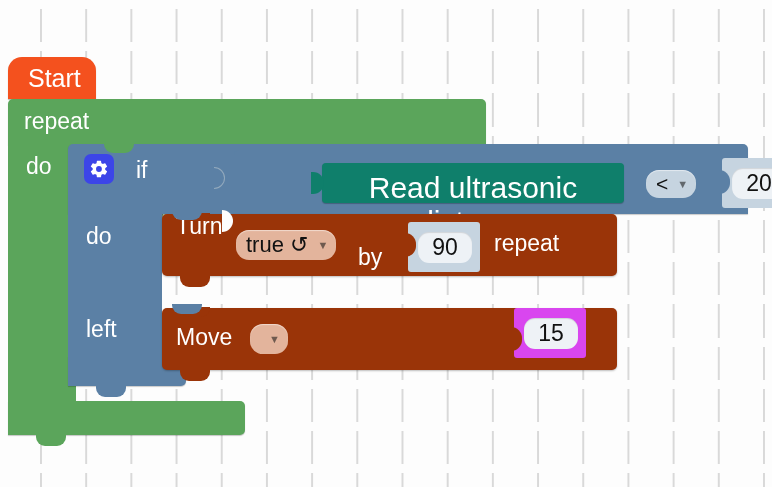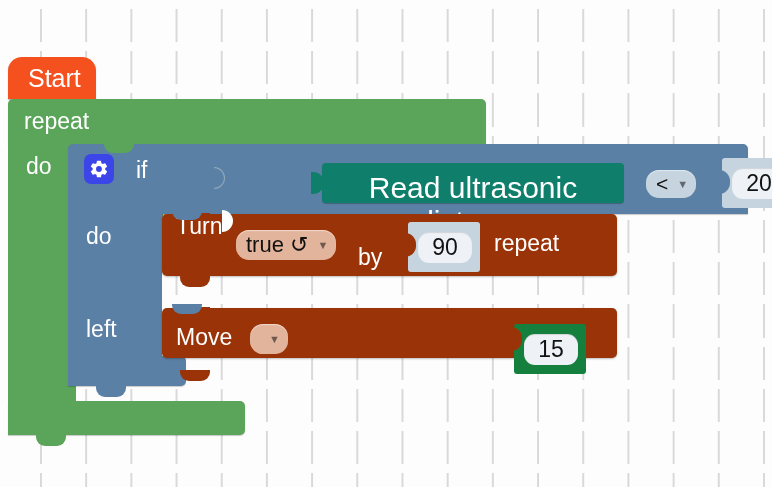--- a/index.html
+++ b/index.html
@@ -372,21 +372,21 @@
     width: 72px; height: 50px;
     background: #c6d4e0;
     border-radius: 3px;
   }
   #turn-num-field { left: 10px; top: 10px; width: 54px; height: 31px; }
   #turn-deg-word { position: absolute; left: 332px; top: 18px; }
 
   
   #move-block {
     left: 162px; top: 308px;
-    width: 455px; height: 50px;
+    width: 455px; height: 62px;
     background: #9a3408;
     border-radius: 5px;
     box-shadow: 0 1px 2px rgba(0,0,0,.25);
   }
   #move-notch-top {
     position: absolute;
     left: 18px; top: -1px;
     width: 30px; height: 10px;
     background: #9a3408;
     border-radius: 0 0 9px 9px;
@@ -408,23 +408,23 @@
   #move-num-socket {
     position: absolute;
     left: 348px; top: 19px;
     width: 12px; height: 24px;
     background: #9a3408;
     border-radius: 0 11px 11px 0;
     z-index: 3;
   }
   #move-num-block {
     position: absolute;
-    left: 352px; top: 16px;
+    left: 352px; top: 0;
     width: 72px; height: 50px;
-    background: #15803d;
+    background: #d946ef;
     border-radius: 3px;
   }
   #move-num-field { left: 10px; top: 10px; width: 54px; height: 31px; }
 </style>
 </head>
 <body>
 
 <div id="workspace">
 
   <div id="grid-crosses"></div>

